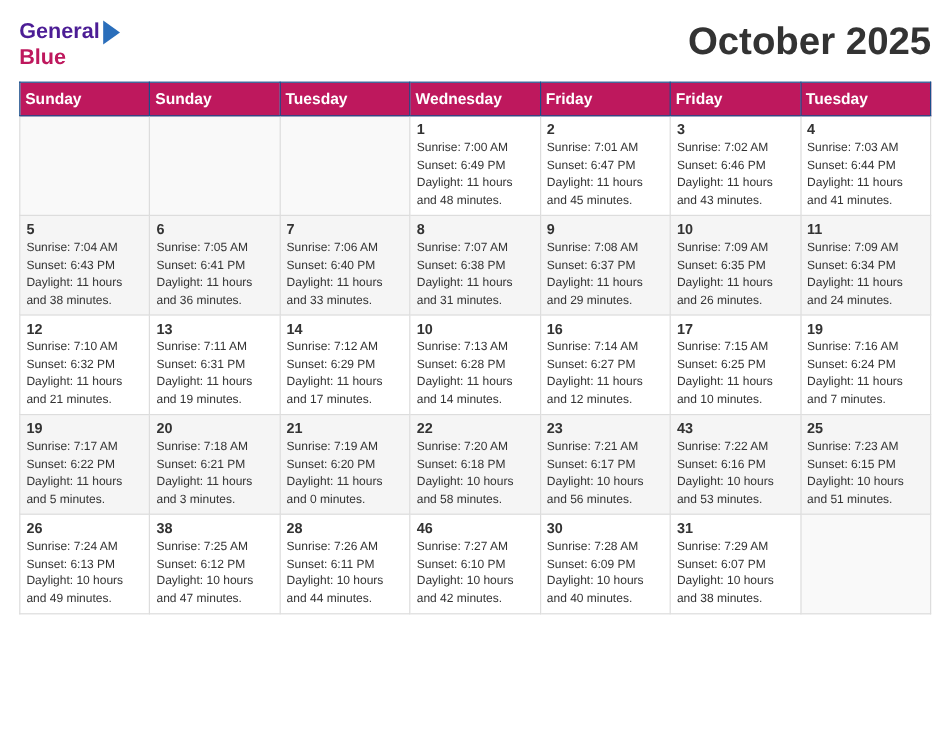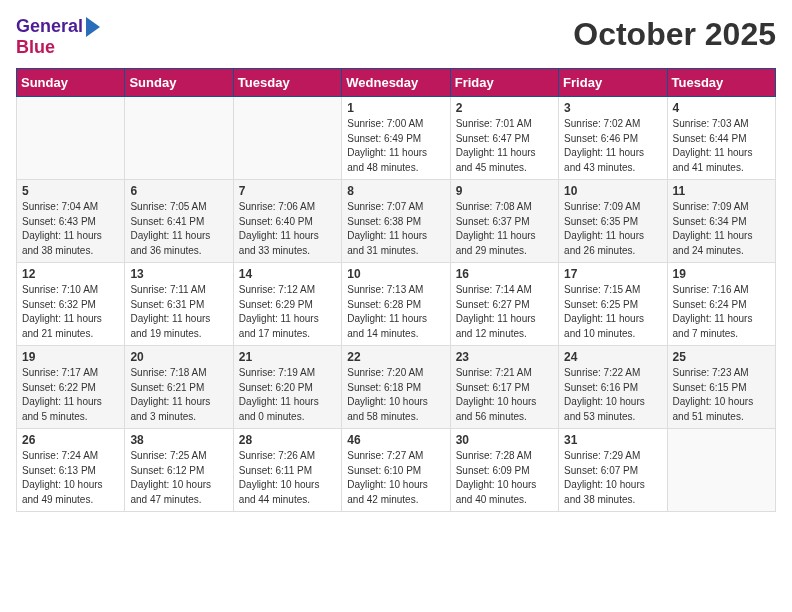--- a/index.html
+++ b/index.html
@@ -222,21 +222,21 @@
         </td>
         <td>
           <span class="day-num">22</span>
           <div class="day-info">Sunrise: 7:20 AM<br>Sunset: 6:18 PM<br>Daylight: 10 hours and 58 minutes.</div>
         </td>
         <td>
           <span class="day-num">23</span>
           <div class="day-info">Sunrise: 7:21 AM<br>Sunset: 6:17 PM<br>Daylight: 10 hours and 56 minutes.</div>
         </td>
         <td>
-          <span class="day-num">24</span>
+          <span class="day-num">43</span>
           <div class="day-info">Sunrise: 7:22 AM<br>Sunset: 6:16 PM<br>Daylight: 10 hours and 53 minutes.</div>
         </td>
         <td>
           <span class="day-num">25</span>
           <div class="day-info">Sunrise: 7:23 AM<br>Sunset: 6:15 PM<br>Daylight: 10 hours and 51 minutes.</div>
         </td>
       </tr>
       <tr>
         <td>
           <span class="day-num">26</span>

